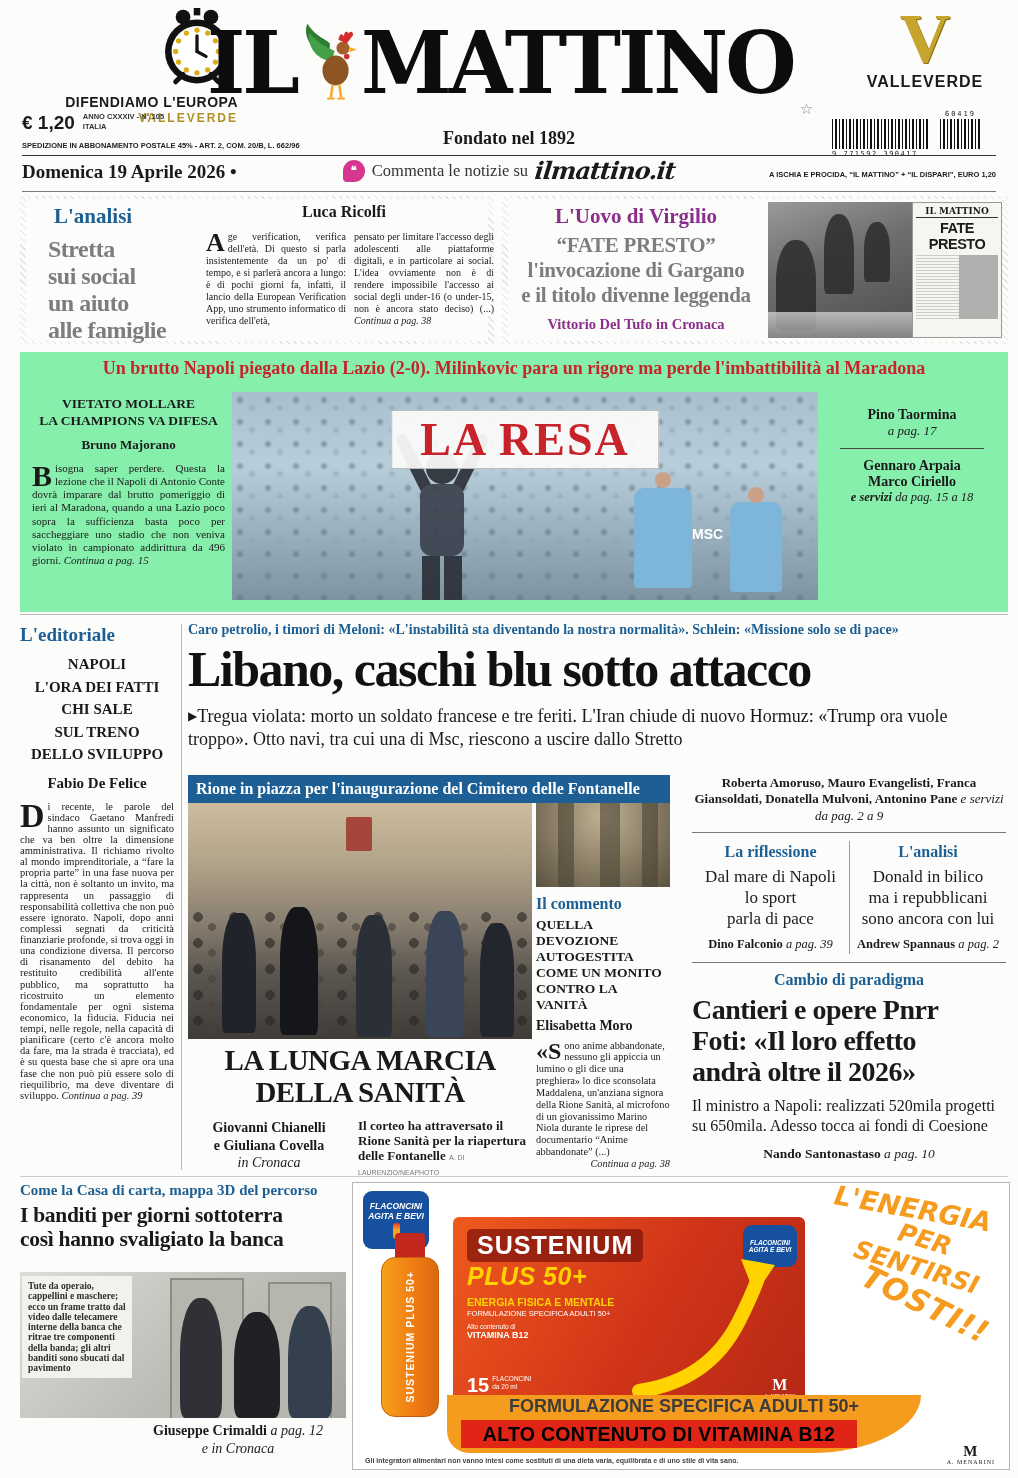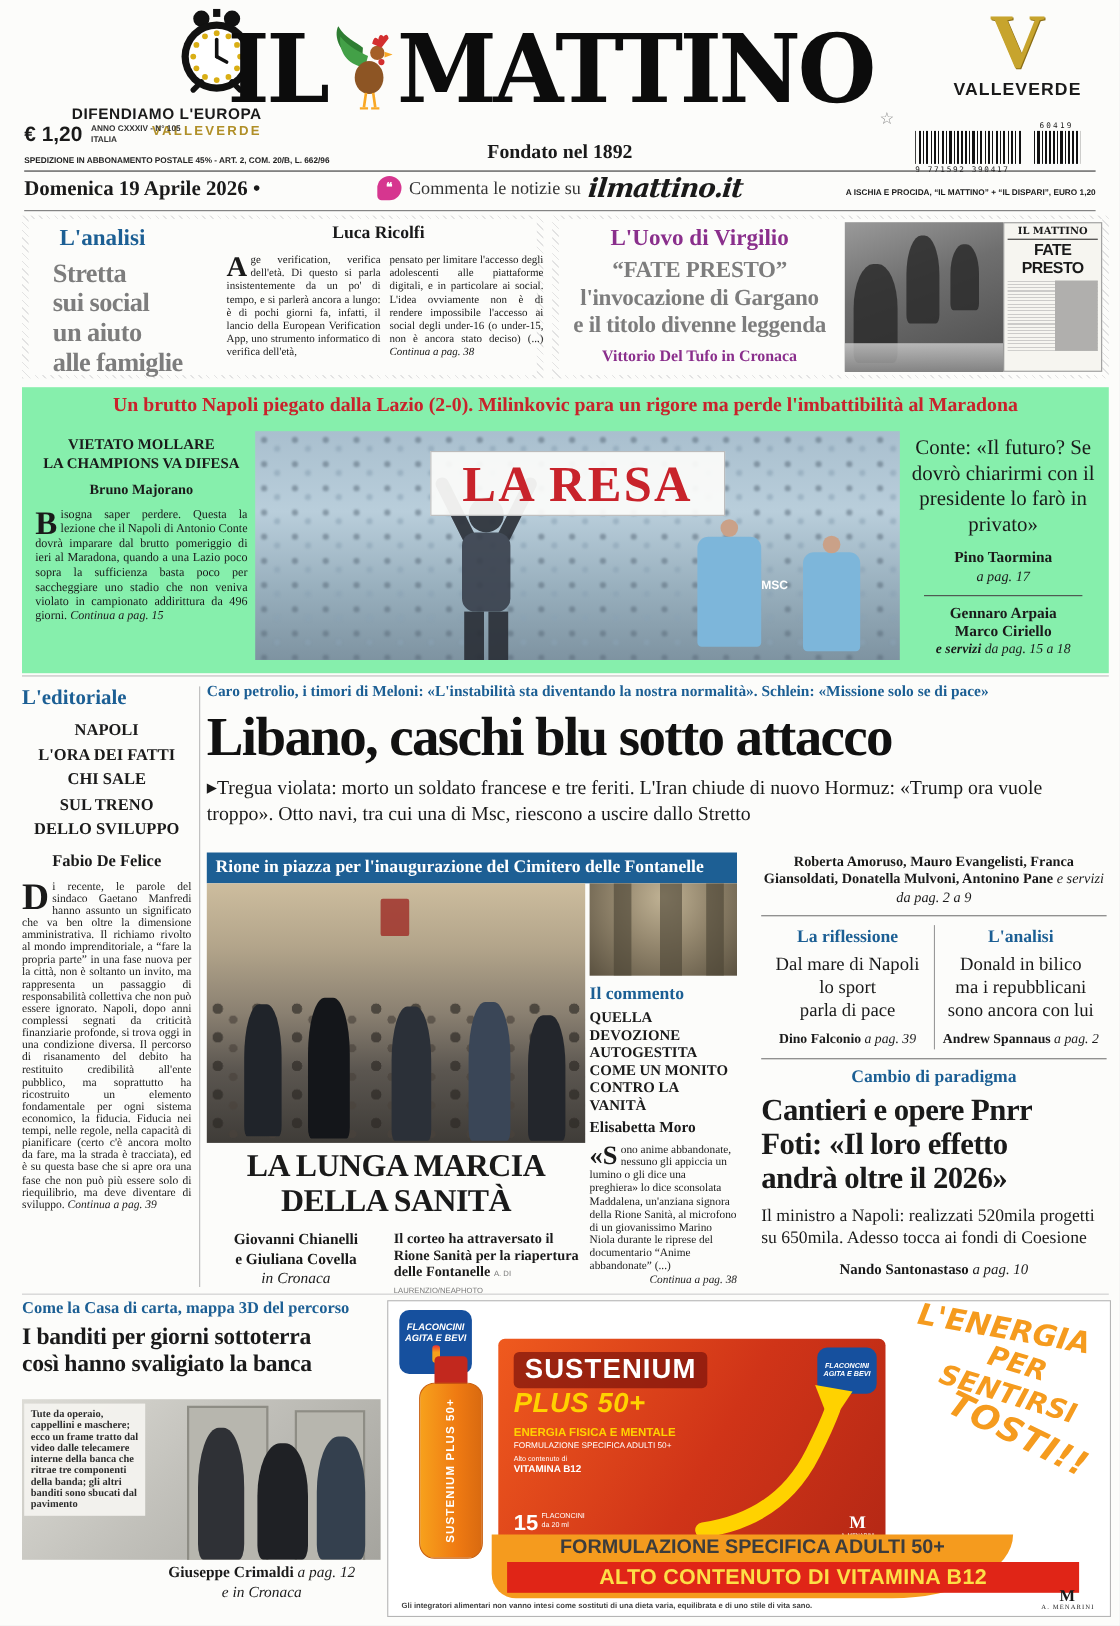--- a/index.html
+++ b/index.html
@@ -74,21 +74,21 @@
   .fb-photo{position:absolute;left:212px;top:40px;width:586px;height:208px;overflow:hidden;
      background:linear-gradient(180deg,#a9bfce 0%,#b9cedb 35%,#97aebc 70%,#7e93a1 100%);}
   .crowd{position:absolute;inset:0;background-image:
      radial-gradient(circle 3px at 8px 8px,#5c6d7c 90%,transparent),
      radial-gradient(circle 3px at 20px 16px,#8aa2b4 90%,transparent);
      background-size:28px 22px;opacity:.55;filter:blur(1px);}
   .laresa{position:absolute;left:50%;transform:translateX(-50%);top:18px;padding:2px 28px;
      background:rgba(252,252,250,.93);border:1px solid #bbb;font-size:46px;font-weight:bold;color:#c8232b;letter-spacing:2px;}
   .jersey{position:absolute;border-radius:10px 10px 4px 4px;background:#7db6da;}
   .jhead{position:absolute;width:16px;height:16px;border-radius:50%;background:#caa188;}
-  .jtxt{position:absolute;color:#fff;font-family:"Liberation Sans",sans-serif;font-weight:bold;font-size:11px;padding-left:40px;}
+  .jtxt{position:absolute;color:#fff;font-family:"Liberation Sans",sans-serif;font-weight:bold;font-size:14px;padding-left:40px;}
   .fb-right{position:absolute;left:806px;top:44px;width:172px;text-align:center;}
   .fb-quote{font-size:19px;line-height:1.22;}
   .fb-div{height:1px;background:#4a4a4a;margin:9px 14px;}
   
   .edit{left:20px;top:624px;width:154px;}
   .ed-kicker{font-size:19px;text-align:left;}
   .ed-title{font-size:15px;font-weight:bold;text-align:center;line-height:1.5;margin-top:7px;}
   .ed-byline{font-size:15px;font-weight:bold;text-align:center;margin-top:9px;}
   .ed-body{font-size:10.5px;line-height:1.06;margin-top:9px;}
   .ed-dc{font-size:34px;line-height:27px;}
@@ -178,22 +178,22 @@
   .ad-m-glyph{font-size:16px;font-weight:bold;font-family:"Liberation Serif",serif;line-height:1;}
   .slogan{position:absolute;left:468px;top:10px;width:184px;text-align:center;color:#f59b1e;
      font-family:"DejaVu Sans",sans-serif;font-weight:bold;font-style:italic;}
   .slg1{font-size:27px;transform:rotate(10deg);}
   .slg2{font-size:25px;transform:rotate(17deg) translateX(8px);margin-top:-2px;}
   .slg3{font-size:31px;transform:rotate(26deg) translateX(14px);margin-top:0px;letter-spacing:1px;}
   .swoosh{position:absolute;left:94px;top:212px;width:474px;height:58px;background:#f59b1e;
      border-radius:0 0 110px 22px / 0 0 58px 22px;}
   .ad-form{position:absolute;left:114px;top:213px;width:434px;text-align:center;color:#3c3c3c;
      font-family:"Liberation Sans",sans-serif;font-weight:bold;font-size:18px;}
-  .ad-redband{position:absolute;left:108px;top:237px;width:520px;height:28px;background:#e02517;
-     display:flex;align-items:center;justify-content:center;color:#fde047;
+  .ad-redband{position:absolute;left:108px;top:237px;width:396px;height:28px;background:#e02517;
+     display:flex;align-items:center;justify-content:center;color:#000000;
      font-family:"Liberation Sans",sans-serif;font-weight:bold;font-size:19.5px;letter-spacing:.3px;}
   .ad-disc{position:absolute;left:12px;bottom:5px;font-size:7px;color:#444;font-family:"Liberation Sans",sans-serif;font-weight:bold;}
   .menarini{position:absolute;right:14px;bottom:4px;text-align:center;font-size:6px;letter-spacing:1px;font-family:"Liberation Serif",serif;}
   .men-m{font-size:15px;font-weight:bold;line-height:1;}
 </style>
 </head>
 <body>
 
 <div class="page">
 
@@ -345,21 +345,20 @@
       <div class="jersey" style="left:402px;top:96px;width:58px;height:100px;">
         <div class="jhead" style="left:21px;top:-16px;"></div>
         <span class="jtxt" style="left:18px;top:38px;">MSC</span>
       </div>
       <div class="jersey" style="left:498px;top:110px;width:52px;height:90px;">
         <div class="jhead" style="left:18px;top:-15px;"></div>
       </div>
       <div class="laresa">LA RESA</div>
     </div>
     <div class="fb-right">
-      <div class="fb-quote">Conte: «Il futuro? Se dovrò chiarirmi con il presidente lo farò in privato»</div>
       <div class="b" style="font-size:14px;margin-top:11px;">Pino Taormina</div>
       <div class="i" style="font-size:13px;">a pag. 17</div>
       <div class="fb-div"></div>
       <div class="b" style="font-size:14px;">Gennaro Arpaia</div>
       <div class="b" style="font-size:14px;">Marco Ciriello</div>
       <div style="font-size:12.5px;">
         <span class="bi">e servizi</span>
         <span class="i">da pag. 15 a 18</span>
       </div>
     </div>

